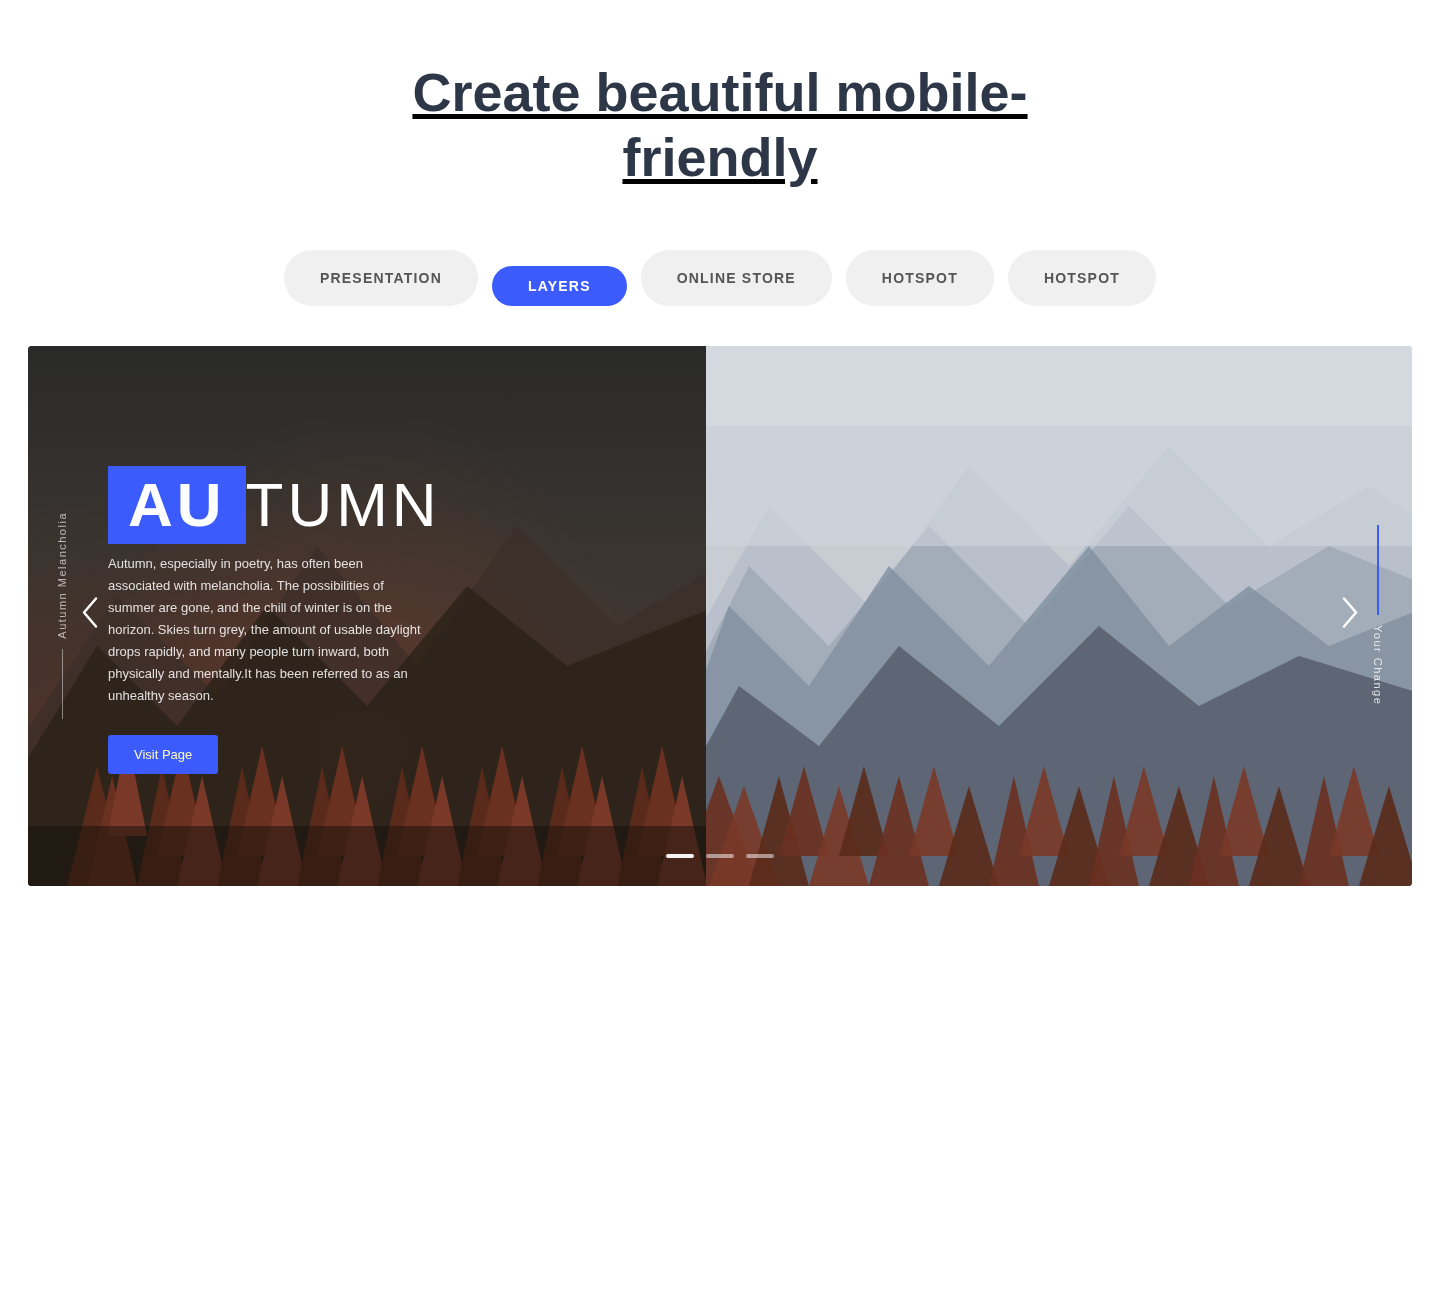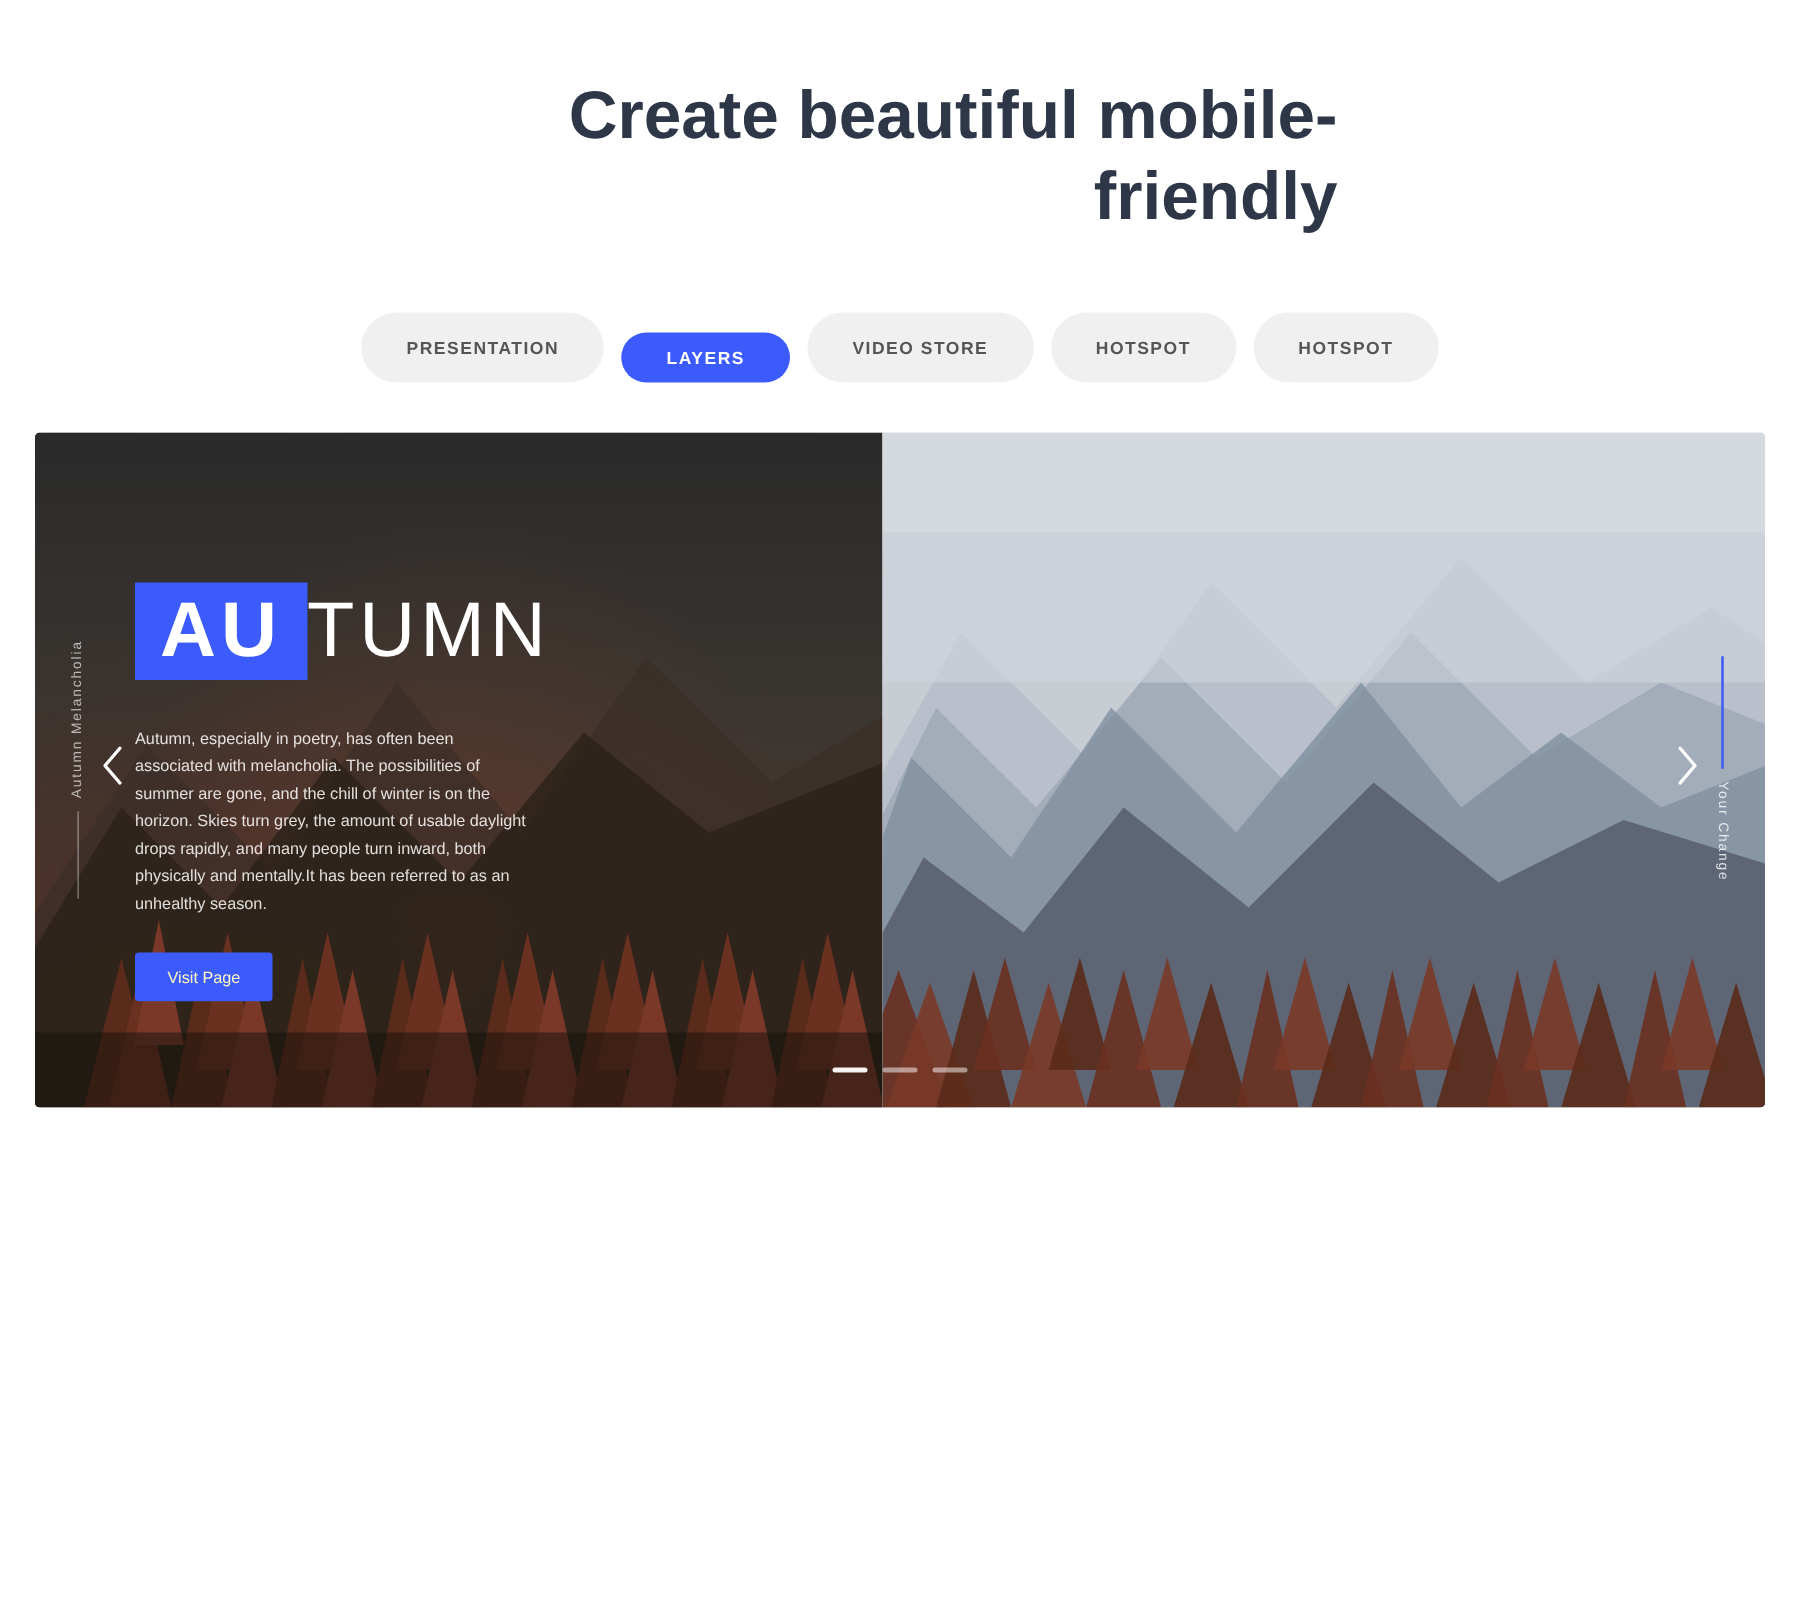--- a/index.html
+++ b/index.html
@@ -6,22 +6,23 @@
     body {
       font-family: 'Segoe UI', Arial, sans-serif;
       background: #fff;
       min-height: 1293px;
       width: 1440px;
       overflow-x: hidden;
     }
 
     
     .header-section {
-      text-align: right;
+      text-align: center;
       padding: 60px 20px 40px;
+      text-decoration: underline;
     }
     .header-title {
       font-size: 54px;
       font-weight: 800;
       color: #2d3748;
       line-height: 1.2;
       max-width: 700px;
       margin: 0 auto;
     }
 
@@ -107,21 +108,21 @@
       position: absolute;
       top: 120px;
       left: 80px;
       right: 40px;
       color: #fff;
       z-index: 10;
     }
     .slide-title-wrapper {
       display: flex;
       align-items: center;
-      margin-bottom: 36px;
+      margin-bottom: 9px;
       text-align: center;
     }
     .slide-title-bg {
       background: #3b5bfc;
       padding: 8px 20px;
       margin-right: 0;
     }
     .slide-title-main {
       font-size: 62px;
       font-weight: 300;
@@ -206,21 +207,21 @@
 <div class="header-section">
   <h1 class="header-title">
     <span>Create beautiful mobile-friendly</span><br>
   </h1>
 </div>
 
 <div class="tabs-section">
   <div class="tabs-row">
     <button class="tab-btn inactive">PRESENTATION</button>
     <button class="tab-btn active">LAYERS</button>
-    <button class="tab-btn inactive">VIDEO STORE</button>
+    <button class="tab-btn inactive">ONLINE STORE</button>
     <button class="tab-btn inactive">HOTSPOT</button>
     <button class="tab-btn inactive">HOTSPOT</button>
   </div>
 </div>
 
 <div class="slider-wrapper">
   <div class="slider-container">
 
     <div class="slide-left">
       <div class="slide-left-bg"></div>

